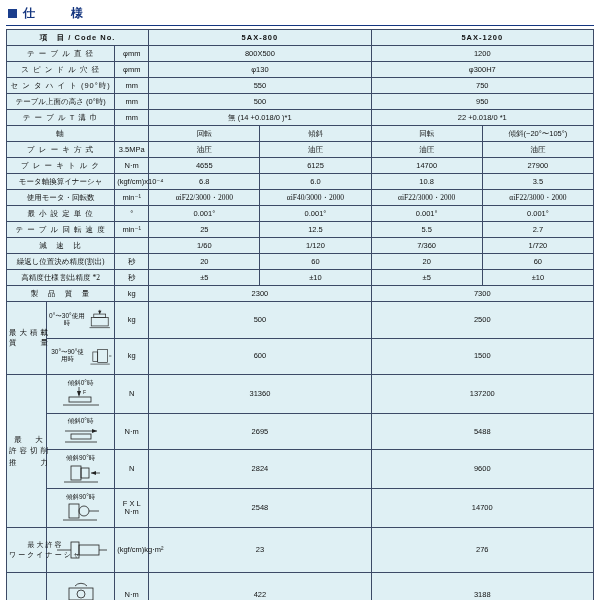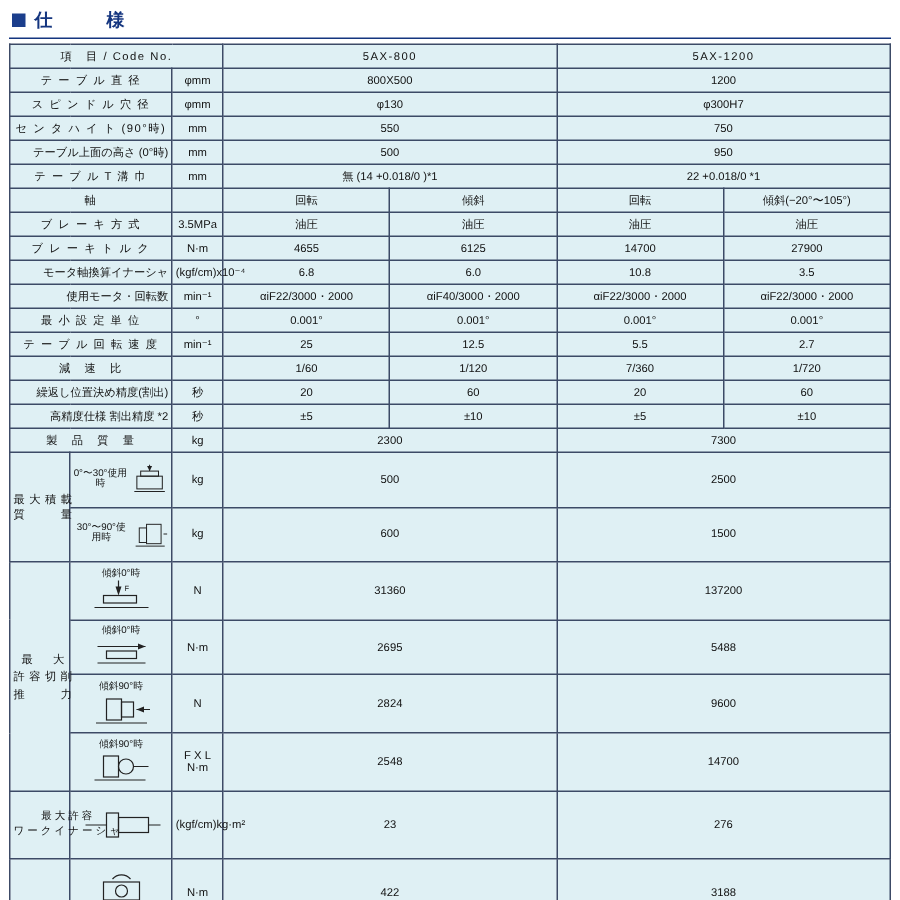--- a/index.html
+++ b/index.html
@@ -36,30 +36,30 @@
     background:#dff0f4;
     height:13px;
   }
   td.lbl{
     background:#cfe6ee;
     text-align:center;
     letter-spacing:1px;
     font-size:7.5px;
     white-space:nowrap;
   }
-  td.lbl.tight{letter-spacing:0px;text-align:right;}
+  td.lbl.tight{letter-spacing:0px;}
   td.unit{
     background:#cfe6ee;
     font-size:6.5px;
     width:26px;
     text-align:center;
   }
   td.val{background:#dff0f4;}
-  td.head{background:#cfe6ee;font-weight:normal;font-size:8.5px;letter-spacing:1px;}
-  .small{font-size:6px;}
+  td.head{background:#cfe6ee;font-weight:bold;font-size:8.5px;letter-spacing:1px;}
+  .small{font-size:6px;font-family:Liberation Serif, serif;}
   .tiny{font-size:5.5px;margin-left:46px;}
   .icon-cell{background:#dff0f4;padding:0;}
   .rowtall td{height:34px;}
 
   
   .fig{display:flex;align-items:center;justify-content:center;gap:2px;}
   .fig svg{display:block;}
 </style>
 </head>
 <body>

